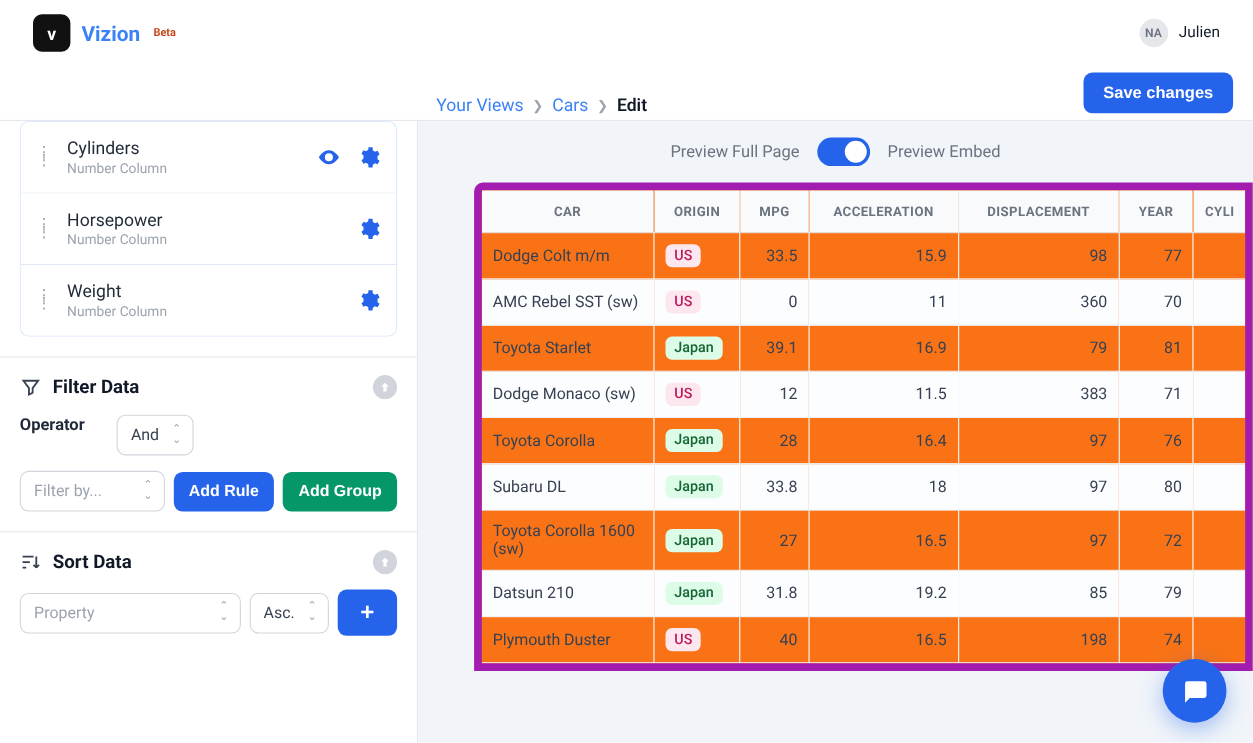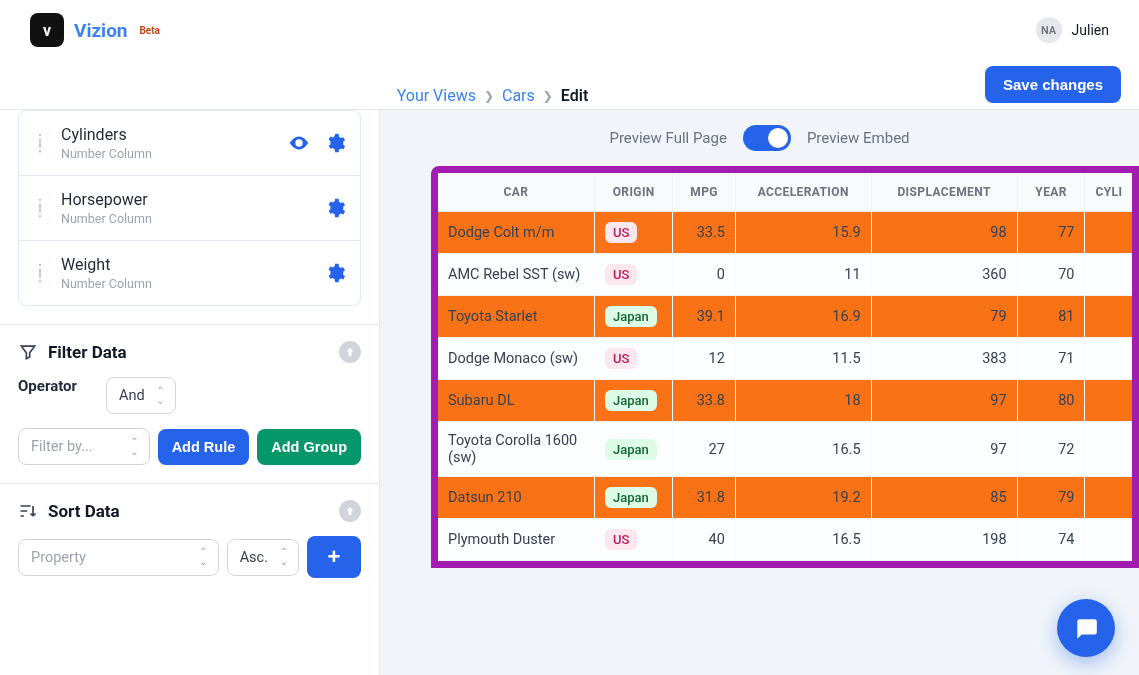--- a/index.html
+++ b/index.html
@@ -417,20 +417,29 @@
             <tr>
               <td class="car">Dodge Monaco (sw)</td>
               <td class="origin"><span class="badge US">US</span></td>
               <td>12</td>
               <td>11.5</td>
               <td>383</td>
               <td>71</td>
               <td></td>
             </tr>
             <tr>
+              <td class="car">Toyota Corolla</td>
+              <td class="origin"><span class="badge Japan">Japan</span></td>
+              <td>28</td>
+              <td>16.4</td>
+              <td>97</td>
+              <td>76</td>
+              <td></td>
+            </tr>
+            <tr>
               <td class="car">Subaru DL</td>
               <td class="origin"><span class="badge Japan">Japan</span></td>
               <td>33.8</td>
               <td>18</td>
               <td>97</td>
               <td>80</td>
               <td></td>
             </tr>
             <tr>
               <td class="car">Toyota Corolla 1600 (sw)</td>

